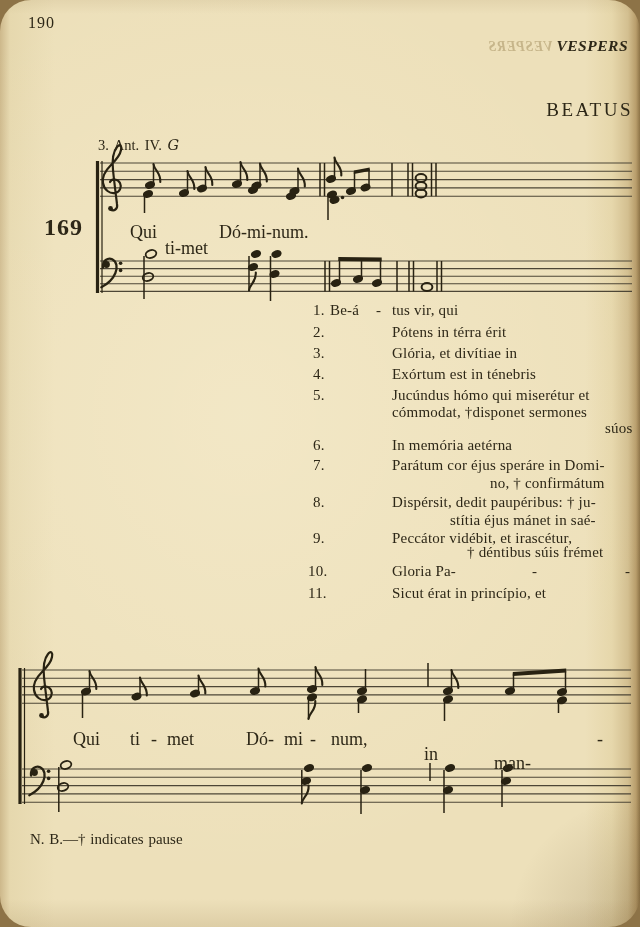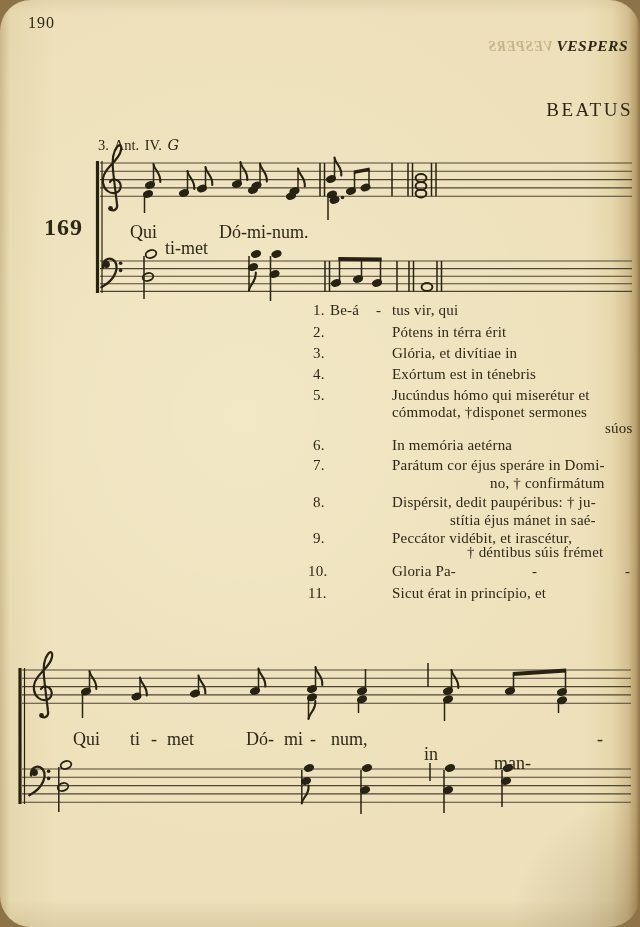--- a/index.html
+++ b/index.html
@@ -274,13 +274,14 @@
       <span class="vtok" style="left: 392px; top: 530px;">Peccátor vidébit, et irascétur,</span>
       <span class="vtok" style="left: 467px; top: 544px;">† déntibus súis frémet</span>
       <span class="vtok" style="left: 308px; top: 563px;">10.</span>
       <span class="vtok" style="left: 392px; top: 563px;">Gloria Pa-</span>
       <span class="vtok" style="left: 532px; top: 563px;">-</span>
       <span class="vtok" style="left: 625px; top: 563px;">-</span>
       <span class="vtok" style="left: 308px; top: 585px;">11.</span>
       <span class="vtok" style="left: 392px; top: 585px;">Sicut érat in princípio, et</span>
     </div>
 
+  <div class="abs footnote">N. B.—† indicates pause</div>
 </div>
 
 </body></html>

